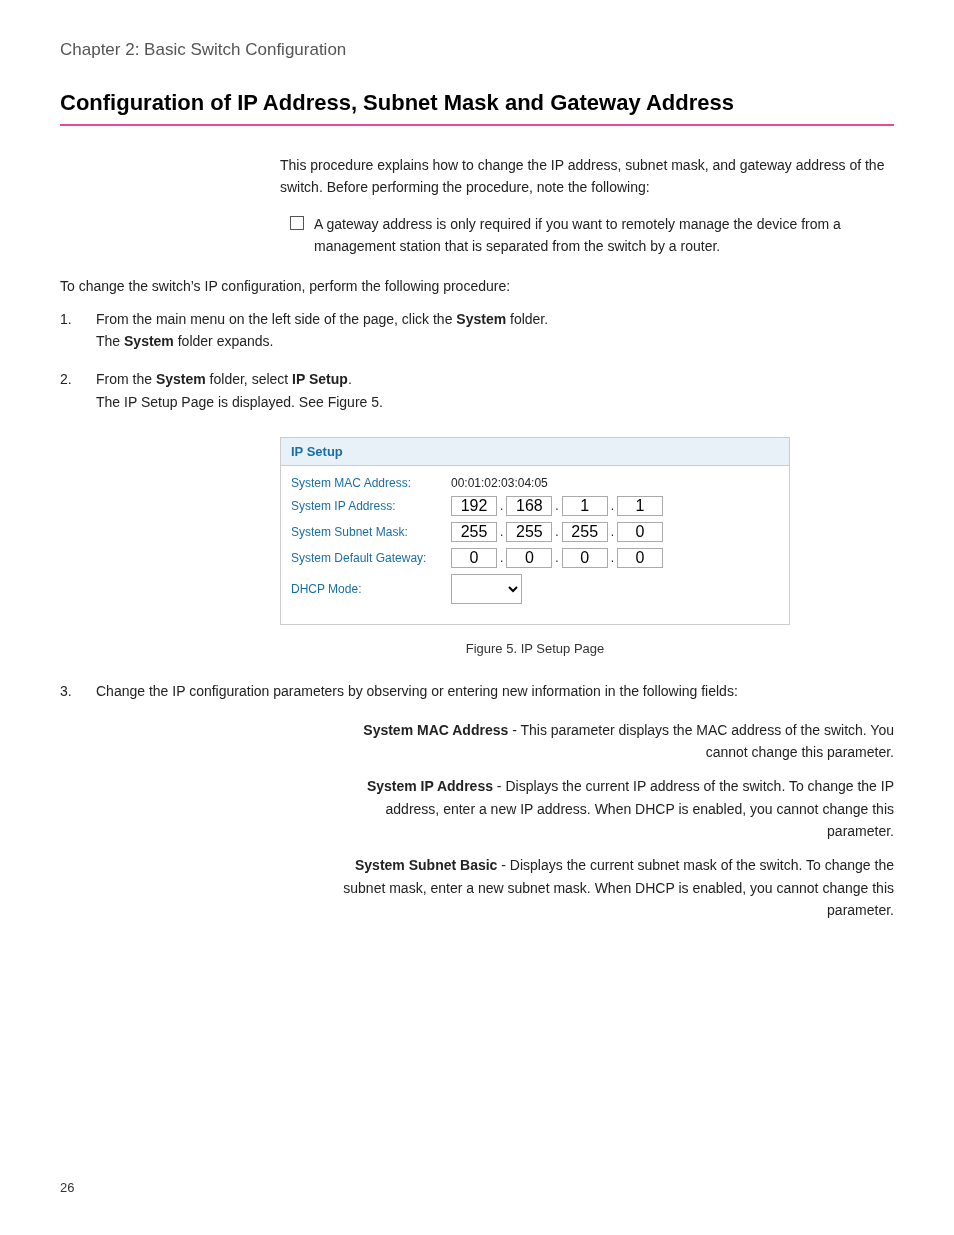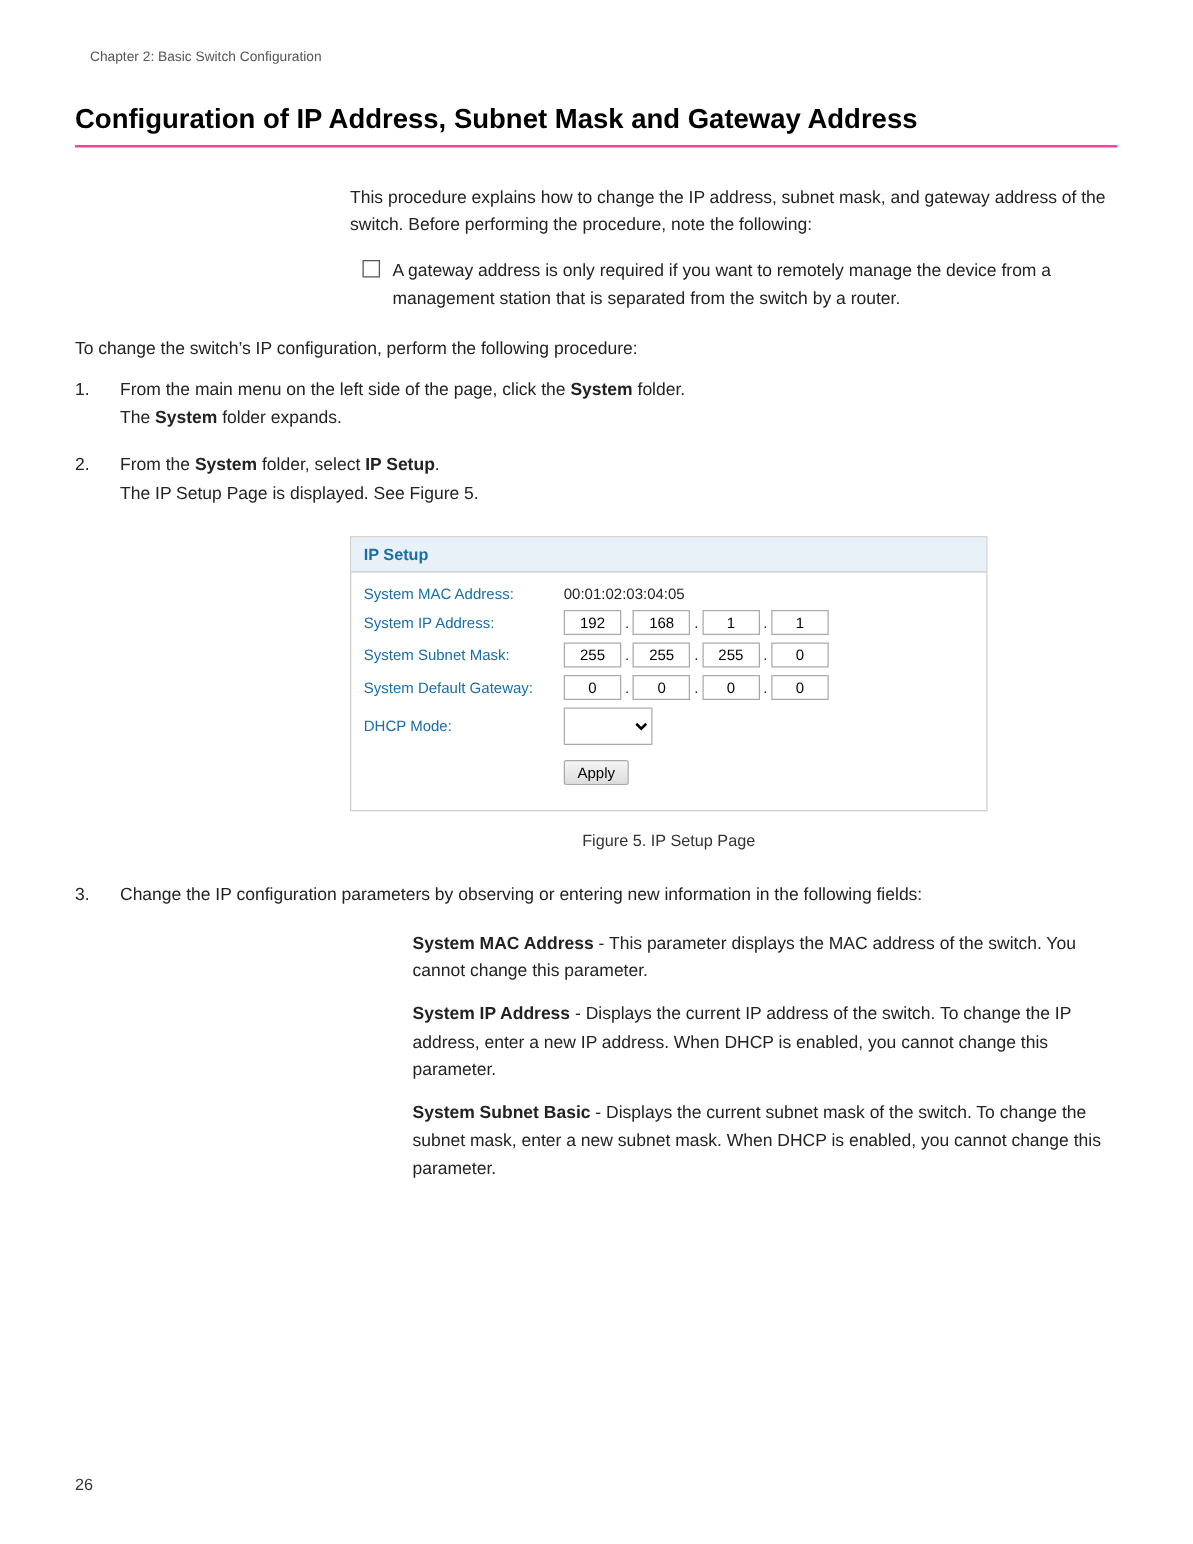--- a/index.html
+++ b/index.html
@@ -7,24 +7,23 @@
     body {
       font-family: Arial, Helvetica, sans-serif;
       font-size: 14px;
       color: #222;
       background: #fff;
       padding: 40px 60px 60px 60px;
       max-width: 954px;
     }
 
     .breadcrumb {
-      font-size: 11px;
+      font-size: 17px;
       color: #555;
       margin-bottom: 30px;
-      margin-left: 12px;
     }
 
     h1 {
       font-size: 22px;
       font-weight: bold;
       color: #000;
       border-bottom: 2px solid #ec4899;
       padding-bottom: 8px;
       margin-bottom: 28px;
     }
@@ -130,21 +129,21 @@
     .ip-inputs {
       display: flex;
       align-items: center;
       gap: 2px;
     }
 
     .ip-input {
       width: 46px;
       height: 20px;
       border: 1px solid #aaa;
-      font-size: 12px;
+      font-size: 16px;
       padding: 1px 3px;
       text-align: center;
     }
 
     .ip-dot {
       font-size: 12px;
       padding: 0 1px;
     }
 
     .dhcp-select {
@@ -176,20 +175,21 @@
     }
 
     .step3-details {
       margin-left: 270px;
       margin-bottom: 16px;
       line-height: 1.6;
     }
 
     .step3-details p {
       margin-bottom: 12px;
+      text-align: right;
     }
 
     .page-number {
       position: fixed;
       bottom: 40px;
       left: 60px;
       font-size: 13px;
       color: #333;
     }
   </style>
@@ -281,23 +281,20 @@
       </div>
 
       <div class="ip-row">
         <div class="ip-label">DHCP Mode:</div>
         <select class="dhcp-select">
           <option>Disable</option>
           <option>Enable</option>
         </select>
       </div>
 
-      <div class="ip-row" style="margin-top:4px; margin-left:160px;">
-        <button class="apply-btn">Apply</button>
-      </div>
 
     </div>
   </div>
 </div>
 
 <div class="figure-caption">Figure 5. IP Setup Page</div>
 
 <div class="step">
   <div class="step-number">3.</div>
   <div class="step-content">

